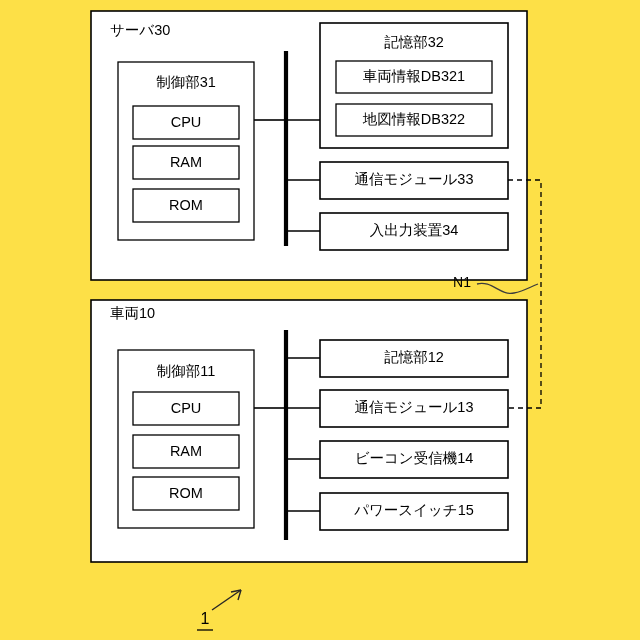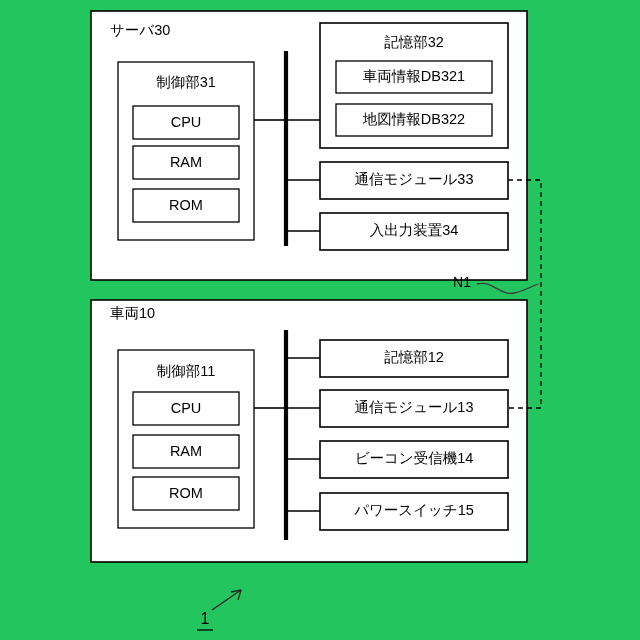--- a/index.html
+++ b/index.html
@@ -10,21 +10,21 @@
   body {
     width: 640px;
     height: 640px;
     font-family: "Liberation Sans", "DejaVu Sans", sans-serif;
     overflow: hidden;
   }
   #diagram-root {
     position: relative;
     width: 640px;
     height: 640px;
-    background: #22c55e;
+    background: #fde047;
   }
   svg.diagram-canvas {
     position: absolute;
     top: 0;
     left: 0;
     width: 640px;
     height: 640px;
     display: block;
   }
   .box-outline {

